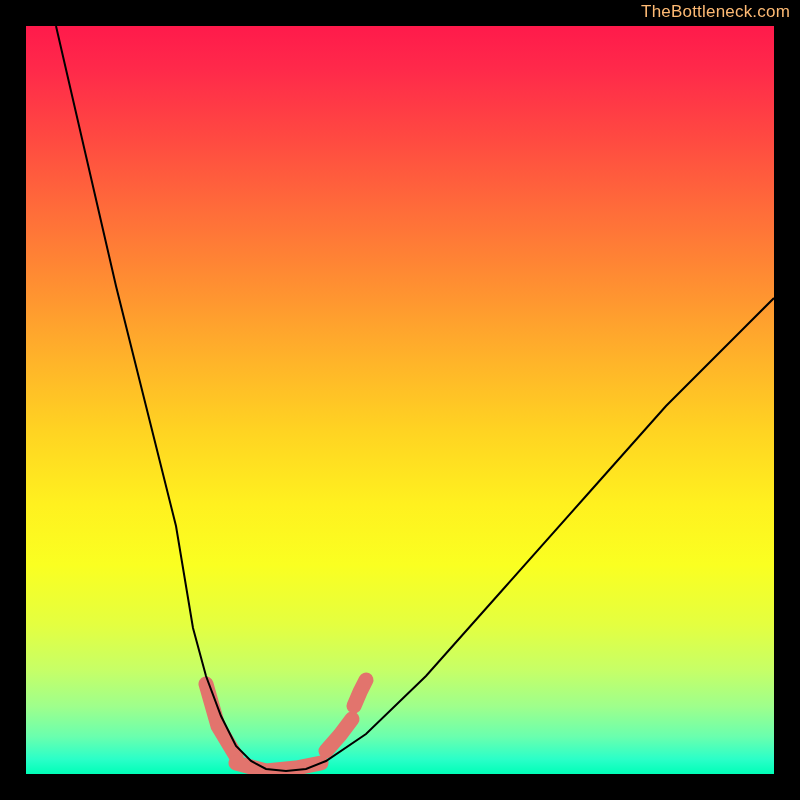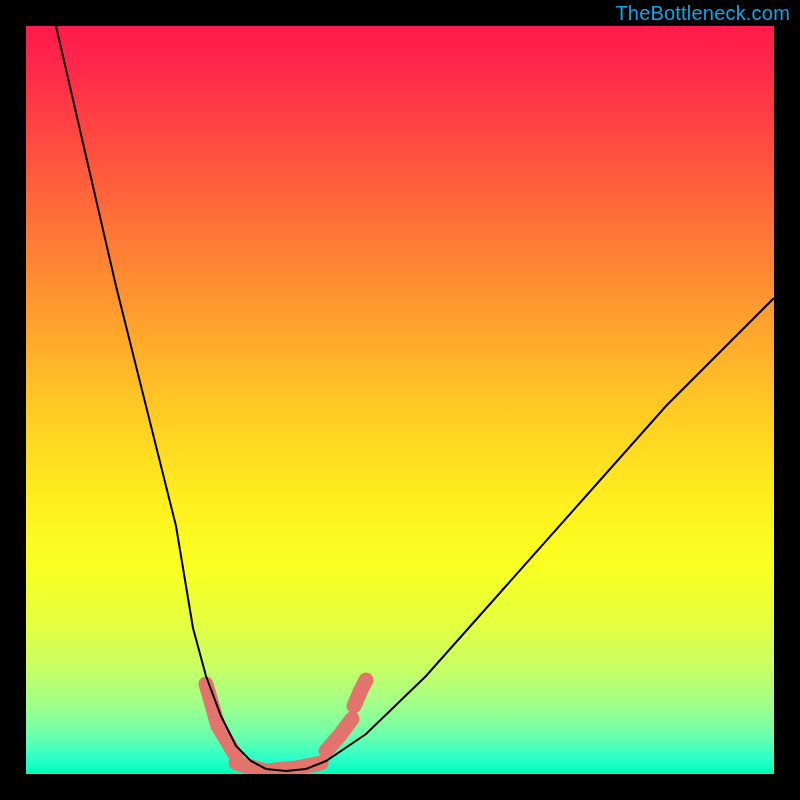--- a/index.html
+++ b/index.html
@@ -31,22 +31,22 @@
       #c7ff66 86%,
       #9eff8c 91%,
       #6affae 95%,
       #2bffc8 98%,
       #00ffb8 100%);
   }
   .watermark {
     position: absolute;
     top: 2px;
     right: 10px;
-    color: #0ea5e9;
-    font-size: 20px;
+    color: #fdba74;
+    font-size: 17px;
     font-weight: 500;
     letter-spacing: 0.2px;
     user-select: none;
   }
   svg.curve {
     position: absolute;
     left: 0;
     top: 0;
     width: 748px;
     height: 748px;

